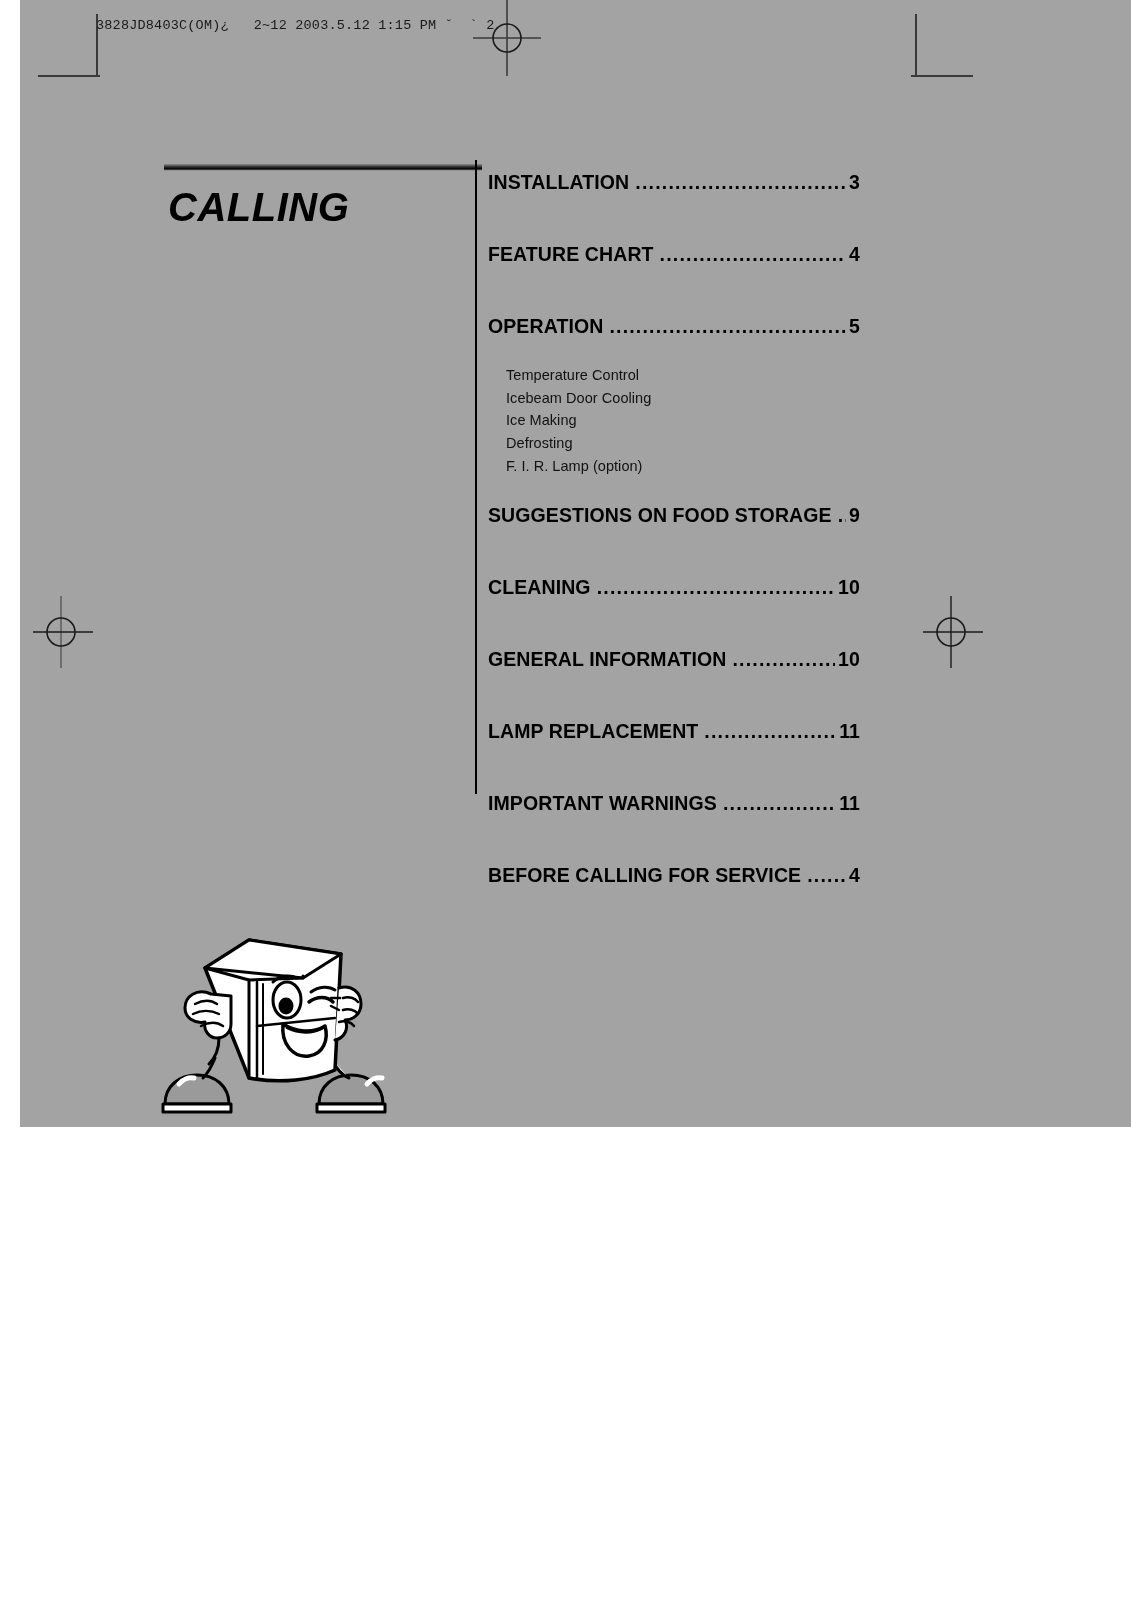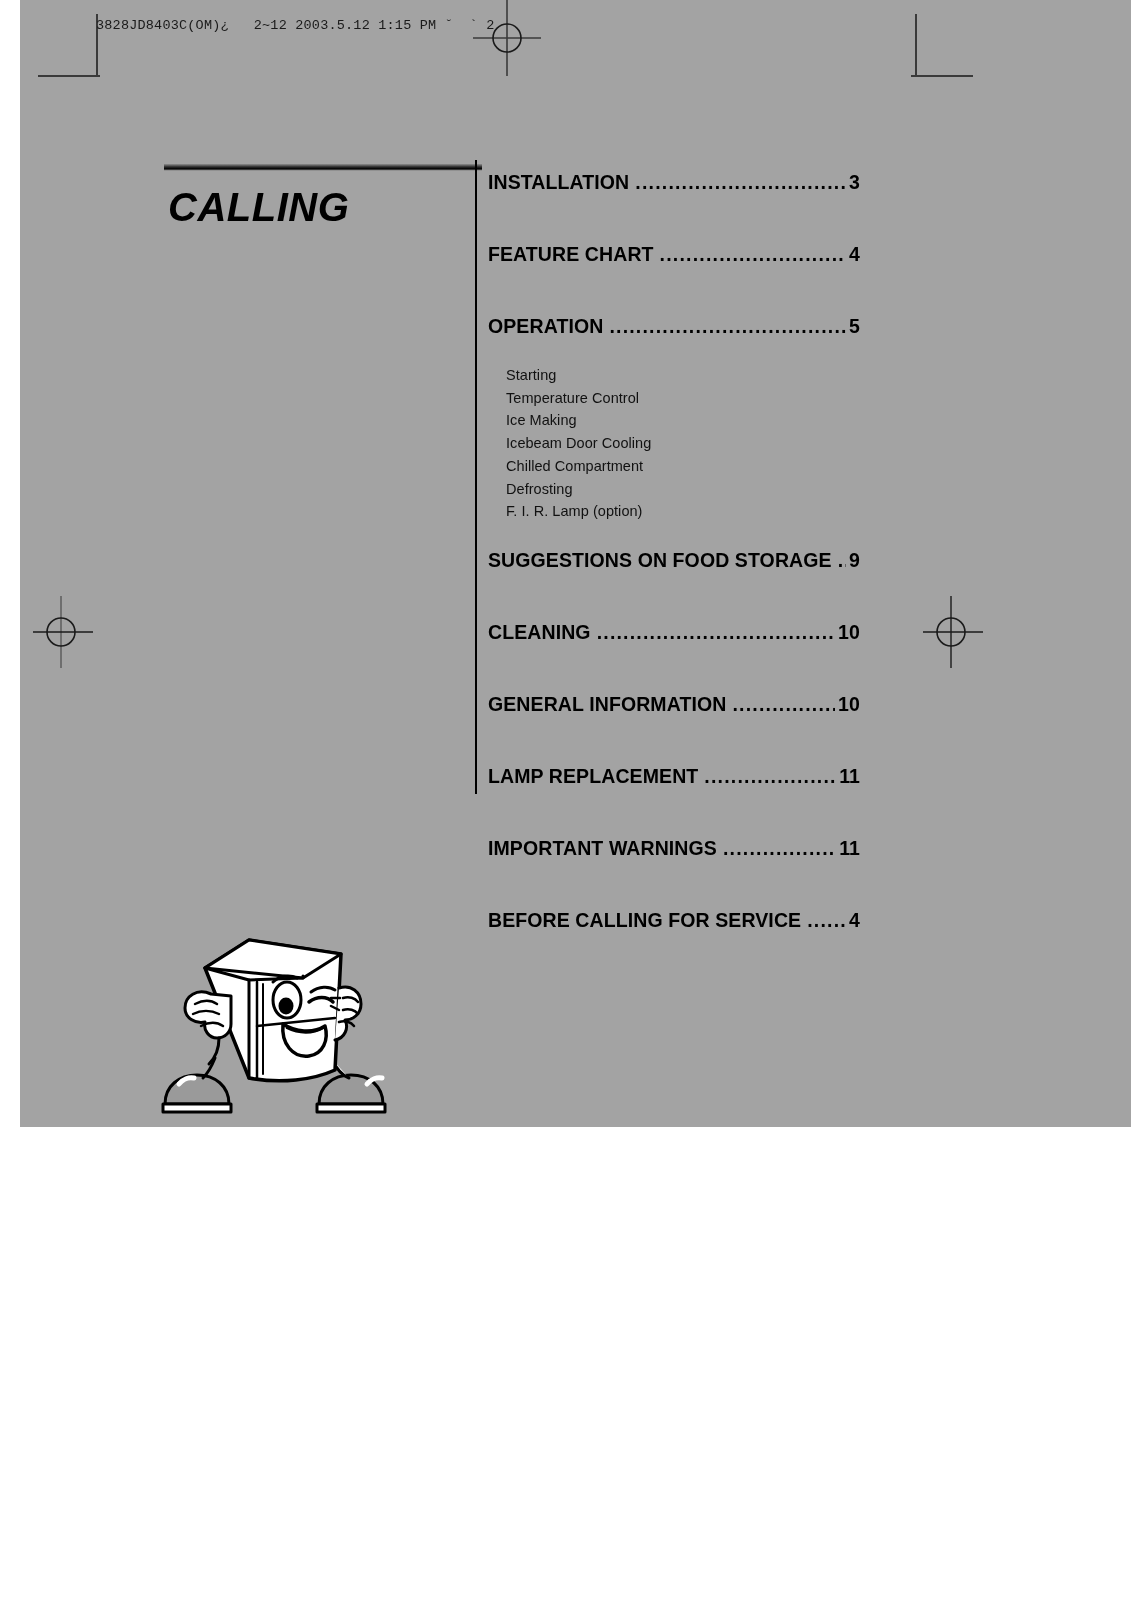--- a/index.html
+++ b/index.html
@@ -218,25 +218,23 @@
 
     <div class="toc-spacer-lg"></div>
 
     <div class="toc-entry">
       <span class="lbl">OPERATION</span>
       <span class="dots">..............................................</span>
       <span class="pg">5</span>
     </div>
 
     <div class="subitems">
-      <div class="subitem">Starting</div>
       <div class="subitem">Temperature Control</div>
+      <div class="subitem">Icebeam Door Cooling</div>
       <div class="subitem">Ice Making</div>
-      <div class="subitem">Icebeam Door Cooling</div>
-      <div class="subitem">Chilled Compartment</div>
       <div class="subitem">Defrosting</div>
       <div class="subitem">F. I. R. Lamp (option)</div>
     </div>
 
     <div class="toc-spacer-md" style="height:26px;"></div>
 
     <div class="toc-entry">
       <span class="lbl">SUGGESTIONS ON FOOD STORAGE</span>
       <span class="dots">....</span>
       <span class="pg">9</span>

